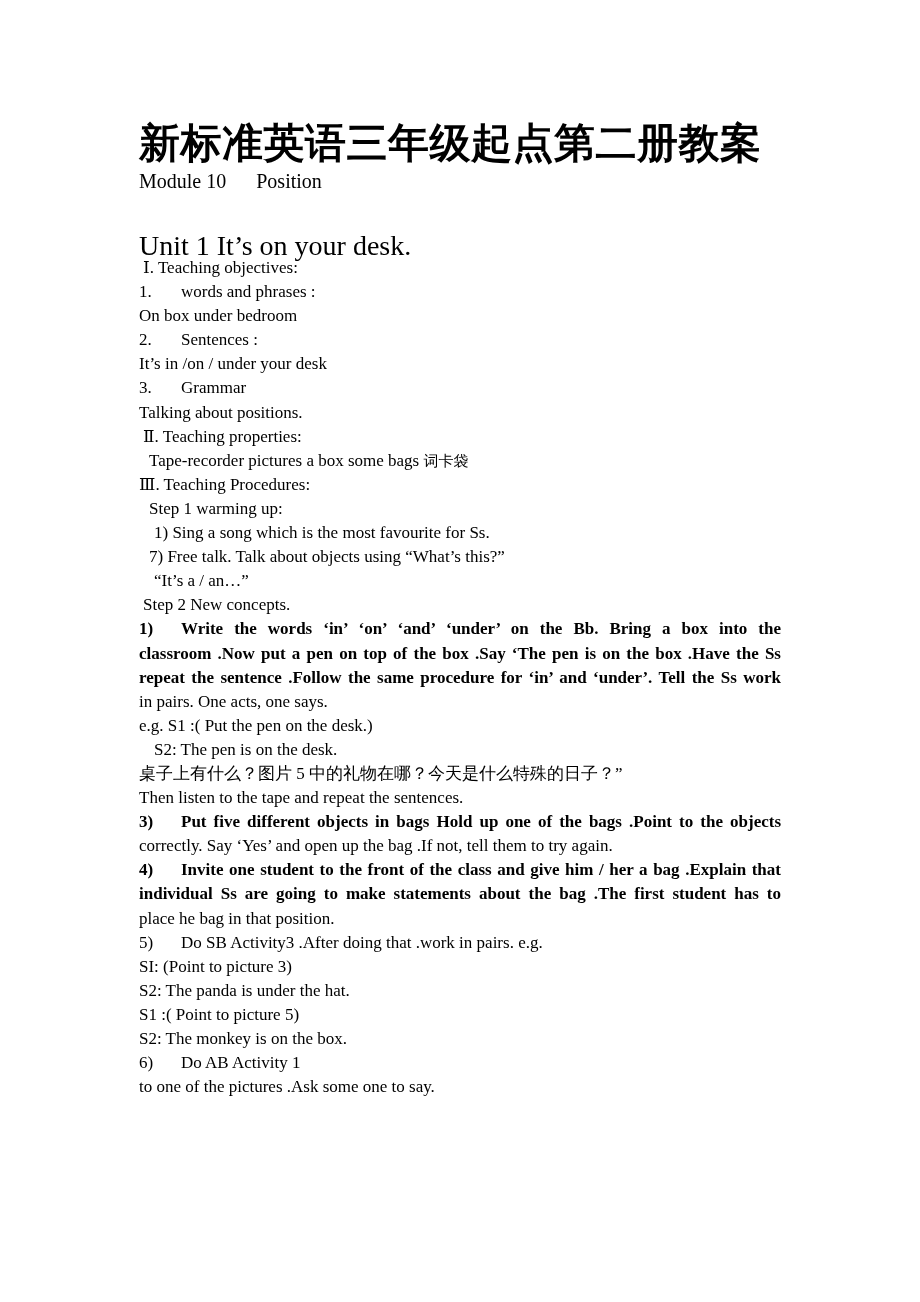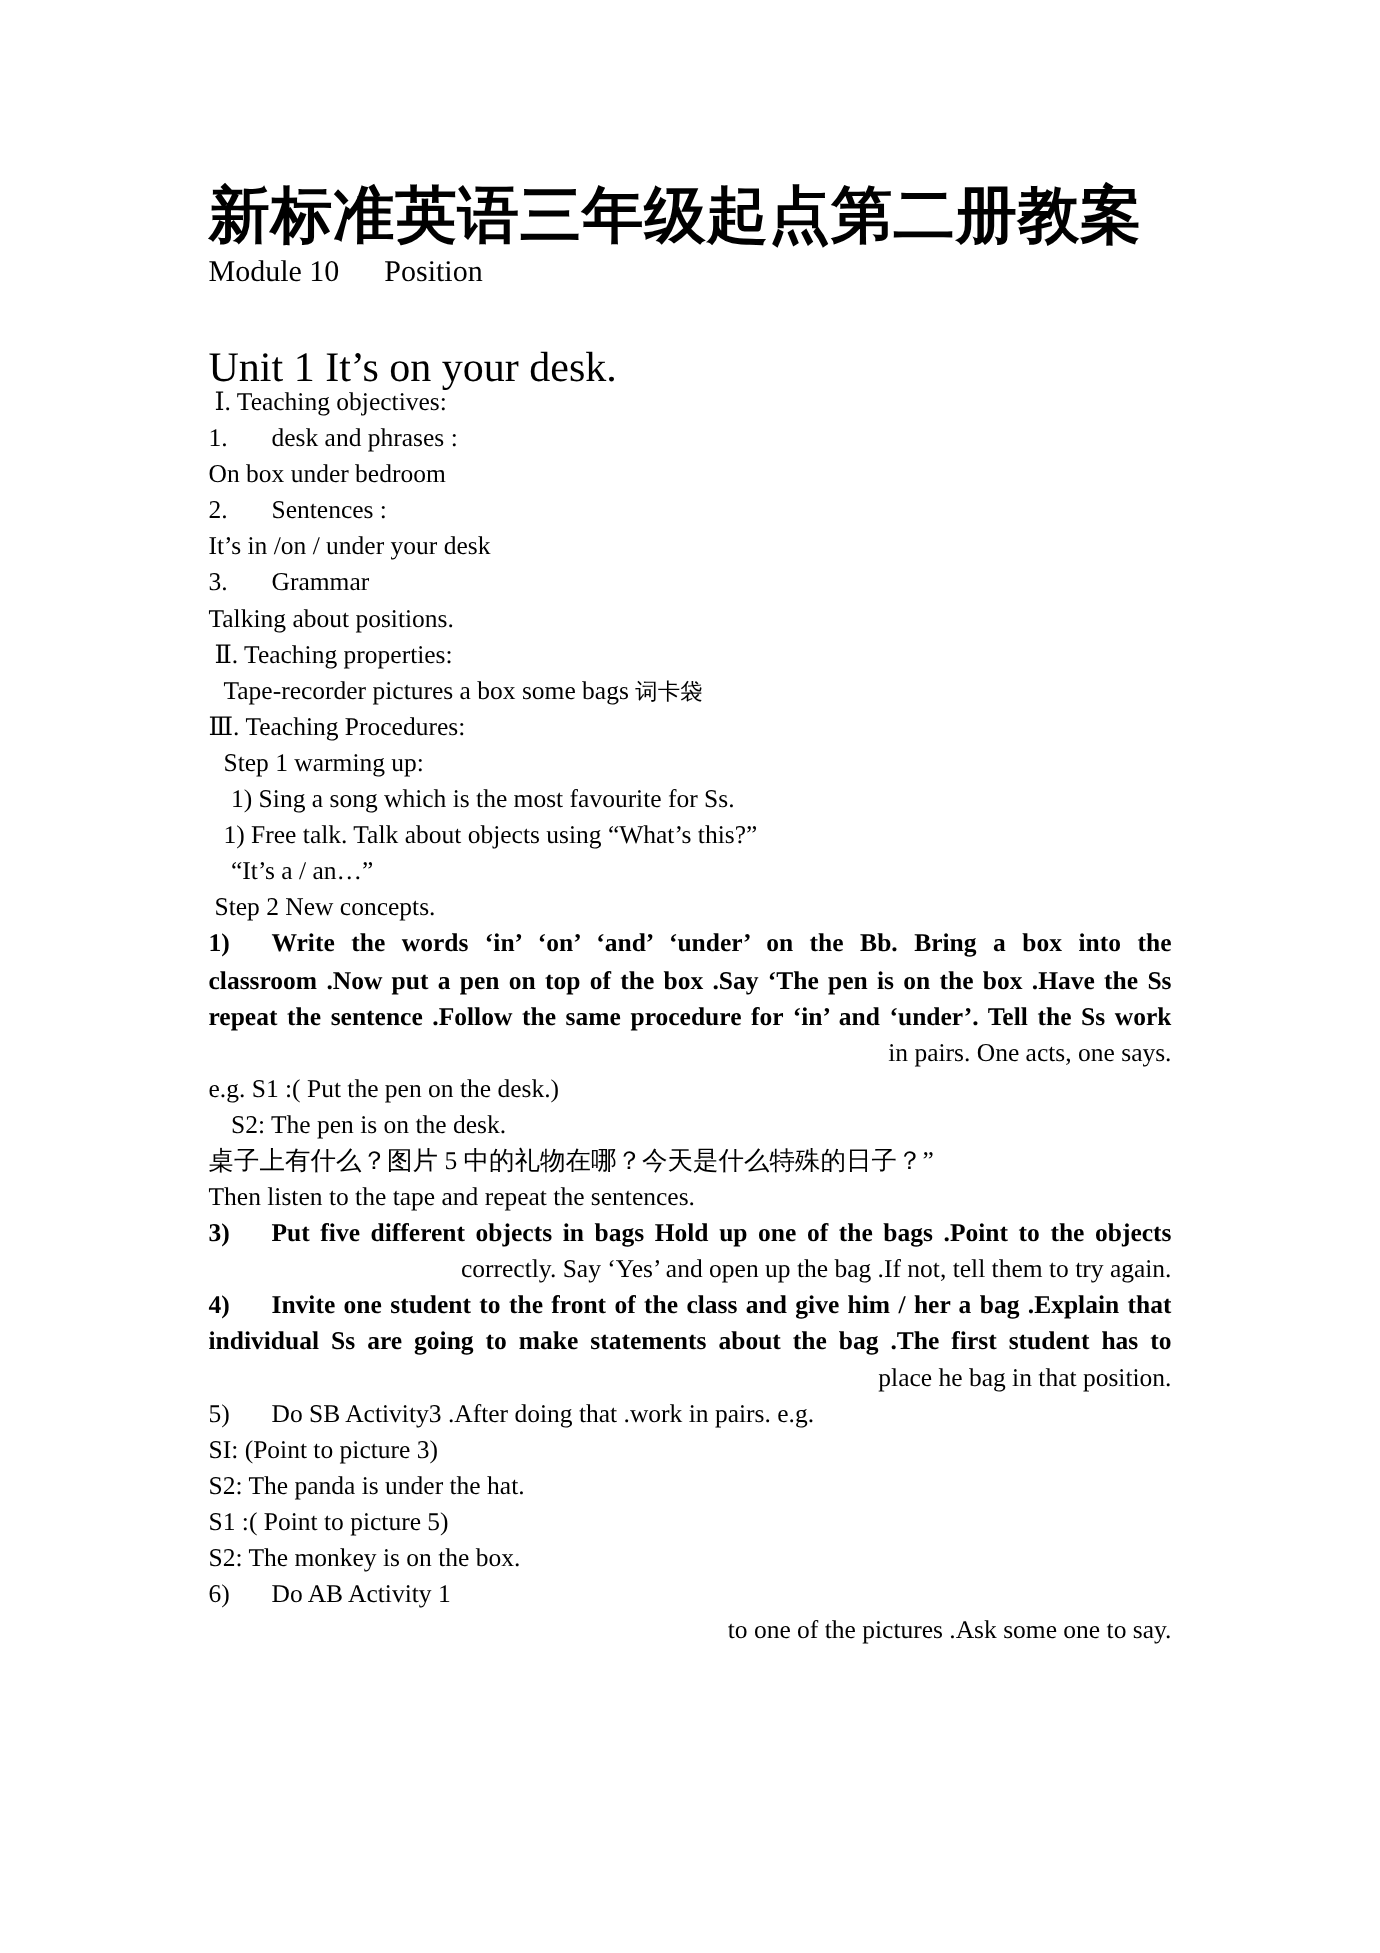--- a/index.html
+++ b/index.html
@@ -9,49 +9,49 @@
   .module { position: absolute; left: 0; top: 170px; font-size: 20px; white-space: nowrap; }
   .module .gap { display: inline-block; width: 30px; }
   .unit { position: absolute; left: 0; top: 230px; font-size: 28px; white-space: nowrap; }
   .body { position: absolute; left: 0; top: 256px; width: 642px; font-size: 17px; line-height: 24.1px; }
   .line { white-space: nowrap; height: 24.1px; }
   .indent1 { padding-left: 10px; }
   .indent2 { padding-left: 15px; }
   .indent3 { padding-left: 4px; }
   .num { display: inline-block; width: 42px; }
   .para-line { text-align: justify; text-align-last: justify; white-space: normal; height: 24.1px; overflow: hidden; font-weight: bold; }
-  .para-last { text-align: right; height: 24.1px; white-space: nowrap; }
+  .para-last { text-align: left; height: 24.1px; white-space: nowrap; }
   .cjk { font-family: "DejaVu Sans", sans-serif; font-size: 15px; }
 </style>
 </head>
 <body>
 
 <div class="page">
   <div class="title">新标准英语三年级起点第二册教案</div>
   <div class="module">
     <span>Module 10</span><span class="gap"></span><span>Position</span>
   </div>
   <div class="unit">Unit 1 It’s on your desk.</div>
 
   <div class="body">
     <div class="line indent3">Ⅰ. Teaching objectives:</div>
-    <div class="line"><span class="num">1.</span><span>desk and phrases :</span></div>
+    <div class="line"><span class="num">1.</span><span>words and phrases :</span></div>
     <div class="line">On box under bedroom</div>
     <div class="line"><span class="num">2.</span><span>Sentences :</span></div>
     <div class="line">It’s in /on / under your desk</div>
     <div class="line"><span class="num">3.</span><span>Grammar</span></div>
     <div class="line">Talking about positions.</div>
 
     <div class="line indent3">Ⅱ. Teaching properties:</div>
     <div class="line indent1"><span>Tape-recorder  pictures  a box  some  bags </span> <span class="cjk">词卡袋</span></div>
 
     <div class="line">Ⅲ. Teaching Procedures:</div>
     <div class="line indent1">Step 1 warming up:</div>
     <div class="line indent2">1) Sing a song which is the most favourite for Ss.</div>
-    <div class="line indent1">1) Free talk. Talk about objects using “What’s this?”</div>
+    <div class="line indent1">7) Free talk. Talk about objects using “What’s this?”</div>
     <div class="line indent2">“It’s a / an…”</div>
     <div class="line indent3">Step 2 New concepts.</div>
 
     <div>
       <div class="para-line"><span class="num">1)</span><span>Write the words ‘in’ ‘on’  ‘and’ ‘under’ on the Bb. Bring a box into the</span></div>
       <div class="para-line">classroom .Now put a pen on top of the box .Say ‘The pen is on the box .Have the Ss</div>
       <div class="para-line">repeat the sentence .Follow the same procedure for ‘in’ and ‘under’. Tell the Ss work</div>
       <div class="para-last">in pairs. One acts, one says.</div>
       <div class="line">e.g. S1 :( Put the pen on the desk.)</div>
       <div class="line indent2">S2: The pen is on the desk.</div>

